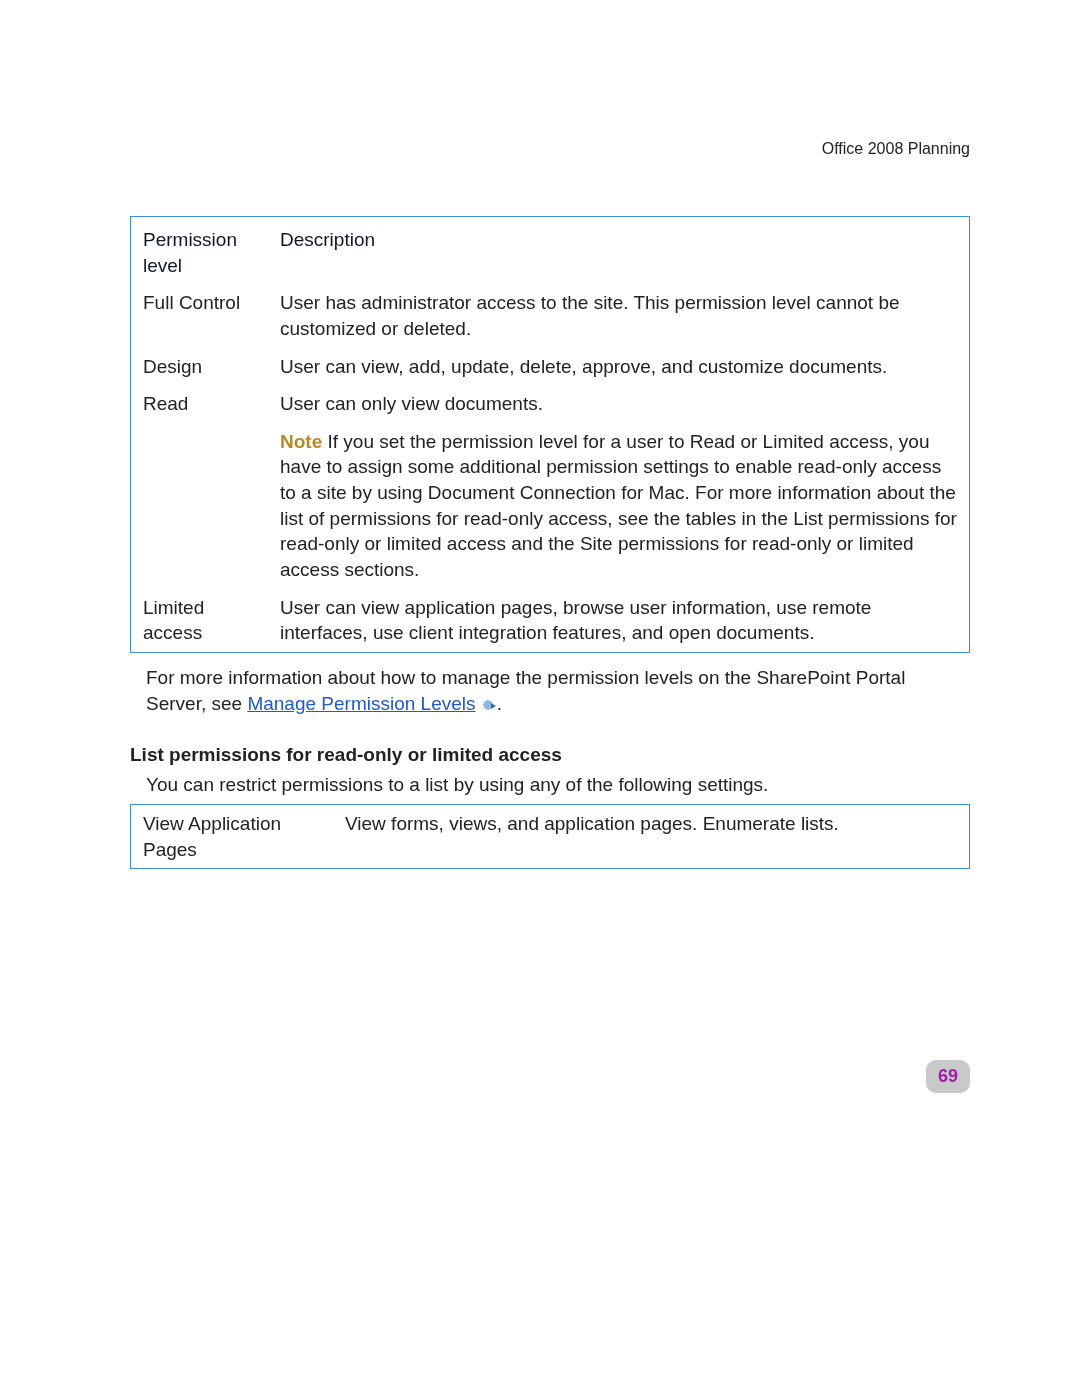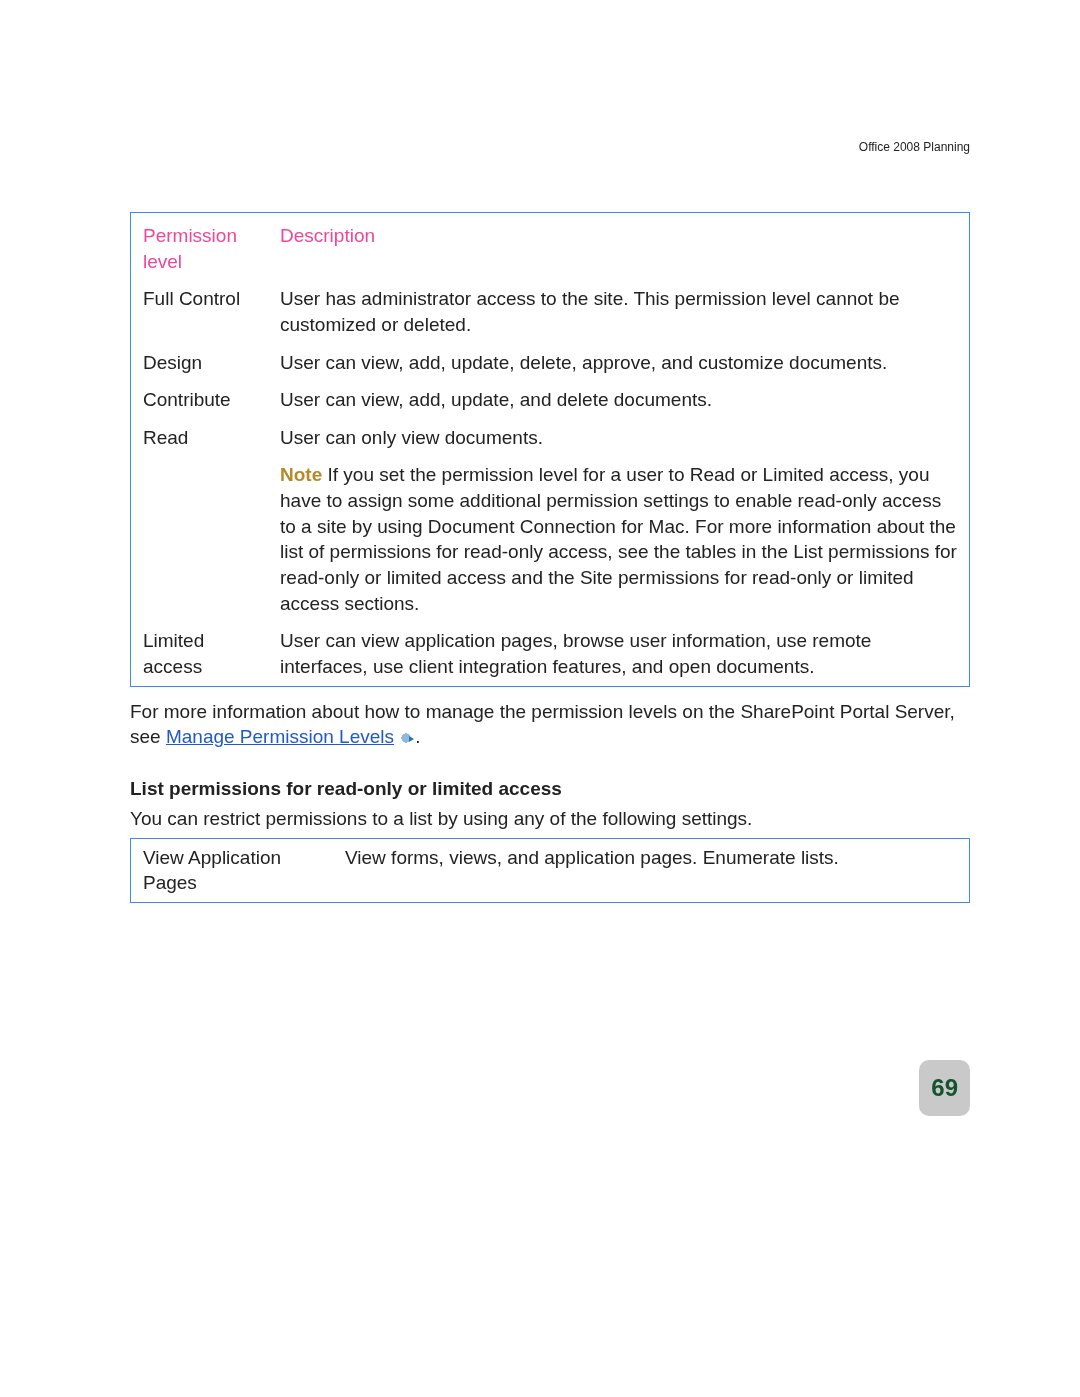--- a/index.html
+++ b/index.html
@@ -12,45 +12,45 @@
     width: 1080px;
     height: 1397px;
     position: relative;
   }
   .page {
     box-sizing: border-box;
     padding: 140px 110px 0 130px;
   }
   .header-title {
     text-align: right;
-    font-size: 12px;
+    font-size: 16px;
     margin-bottom: 58px;
     color: #222;
   }
   table.perm-table {
     border-collapse: collapse;
     width: 100%;
     border: 1.5px solid #3a8de0;
     margin-bottom: 12px;
   }
   table.perm-table td {
     vertical-align: top;
     padding: 6px 10px 6px 12px;
     line-height: 1.35;
   }
   table.perm-table tr.header td {
-    color: #ec4899;
+    color: #0f172a;
     padding-top: 10px;
   }
   .col1a { width: 115px; }
   .col1b { width: 180px; }
   .note-label { color: #b78a27; font-weight: bold; text-align: right; }
   .para {
     line-height: 1.35;
-    margin: 6px 0 6px 0;
+    margin: 6px 0 6px 16px;
   }
   .link {
     color: #2059c9;
     text-decoration: underline;
   }
   .ext-icon {
     display: inline-block;
     width: 14px; height: 14px;
     vertical-align: middle;
     background: radial-gradient(circle at 5px 7px, #8fb7e0 40%, transparent 42%);
@@ -72,25 +72,25 @@
     margin-bottom: 4px;
   }
   .page-number {
     position: absolute;
     right: 110px;
     top: 1060px;
   }
   .pill {
     display: inline-block;
     background: #c9c9c9;
-    color: #14532d;
+    color: #a21caf;
     font-weight: bold;
     border-radius: 10px;
-    padding: 14px 12px;
-    font-size: 24px;
+    padding: 6px 12px;
+    font-size: 18px;
   }
 </style>
 </head>
 <body>
 
 <div class="page">
 
   <div class="header-title">Office 2008 Planning</div>
 
   <table class="perm-table">
@@ -99,24 +99,20 @@
       <td class="col1a">Permission level</td>
       <td>Description</td>
     </tr>
     <tr>
       <td class="col1a">Full Control</td>
       <td>User has administrator access to the site. This permission level cannot be customized or deleted.</td>
     </tr>
     <tr>
       <td class="col1a">Design</td>
       <td>User can view, add, update, delete, approve, and customize documents.</td>
-    </tr>
-    <tr>
-      <td class="col1a">Contribute</td>
-      <td>User can view, add, update, and delete documents.</td>
     </tr>
     <tr>
       <td class="col1a">Read</td>
       <td>User can only view documents.</td>
     </tr>
     <tr>
       <td class="col1a"></td>
       <td>
         <span class="note-label">Note</span><span> If you set the permission level for a user to Read or Limited access, you have to assign some additional permission settings to enable read-only access to a site by using Document Connection for Mac. For more information about the list of permissions for read-only access, see the tables in the List permissions for read-only or limited access and the Site permissions for read-only or limited access sections.</span>
       </td>

